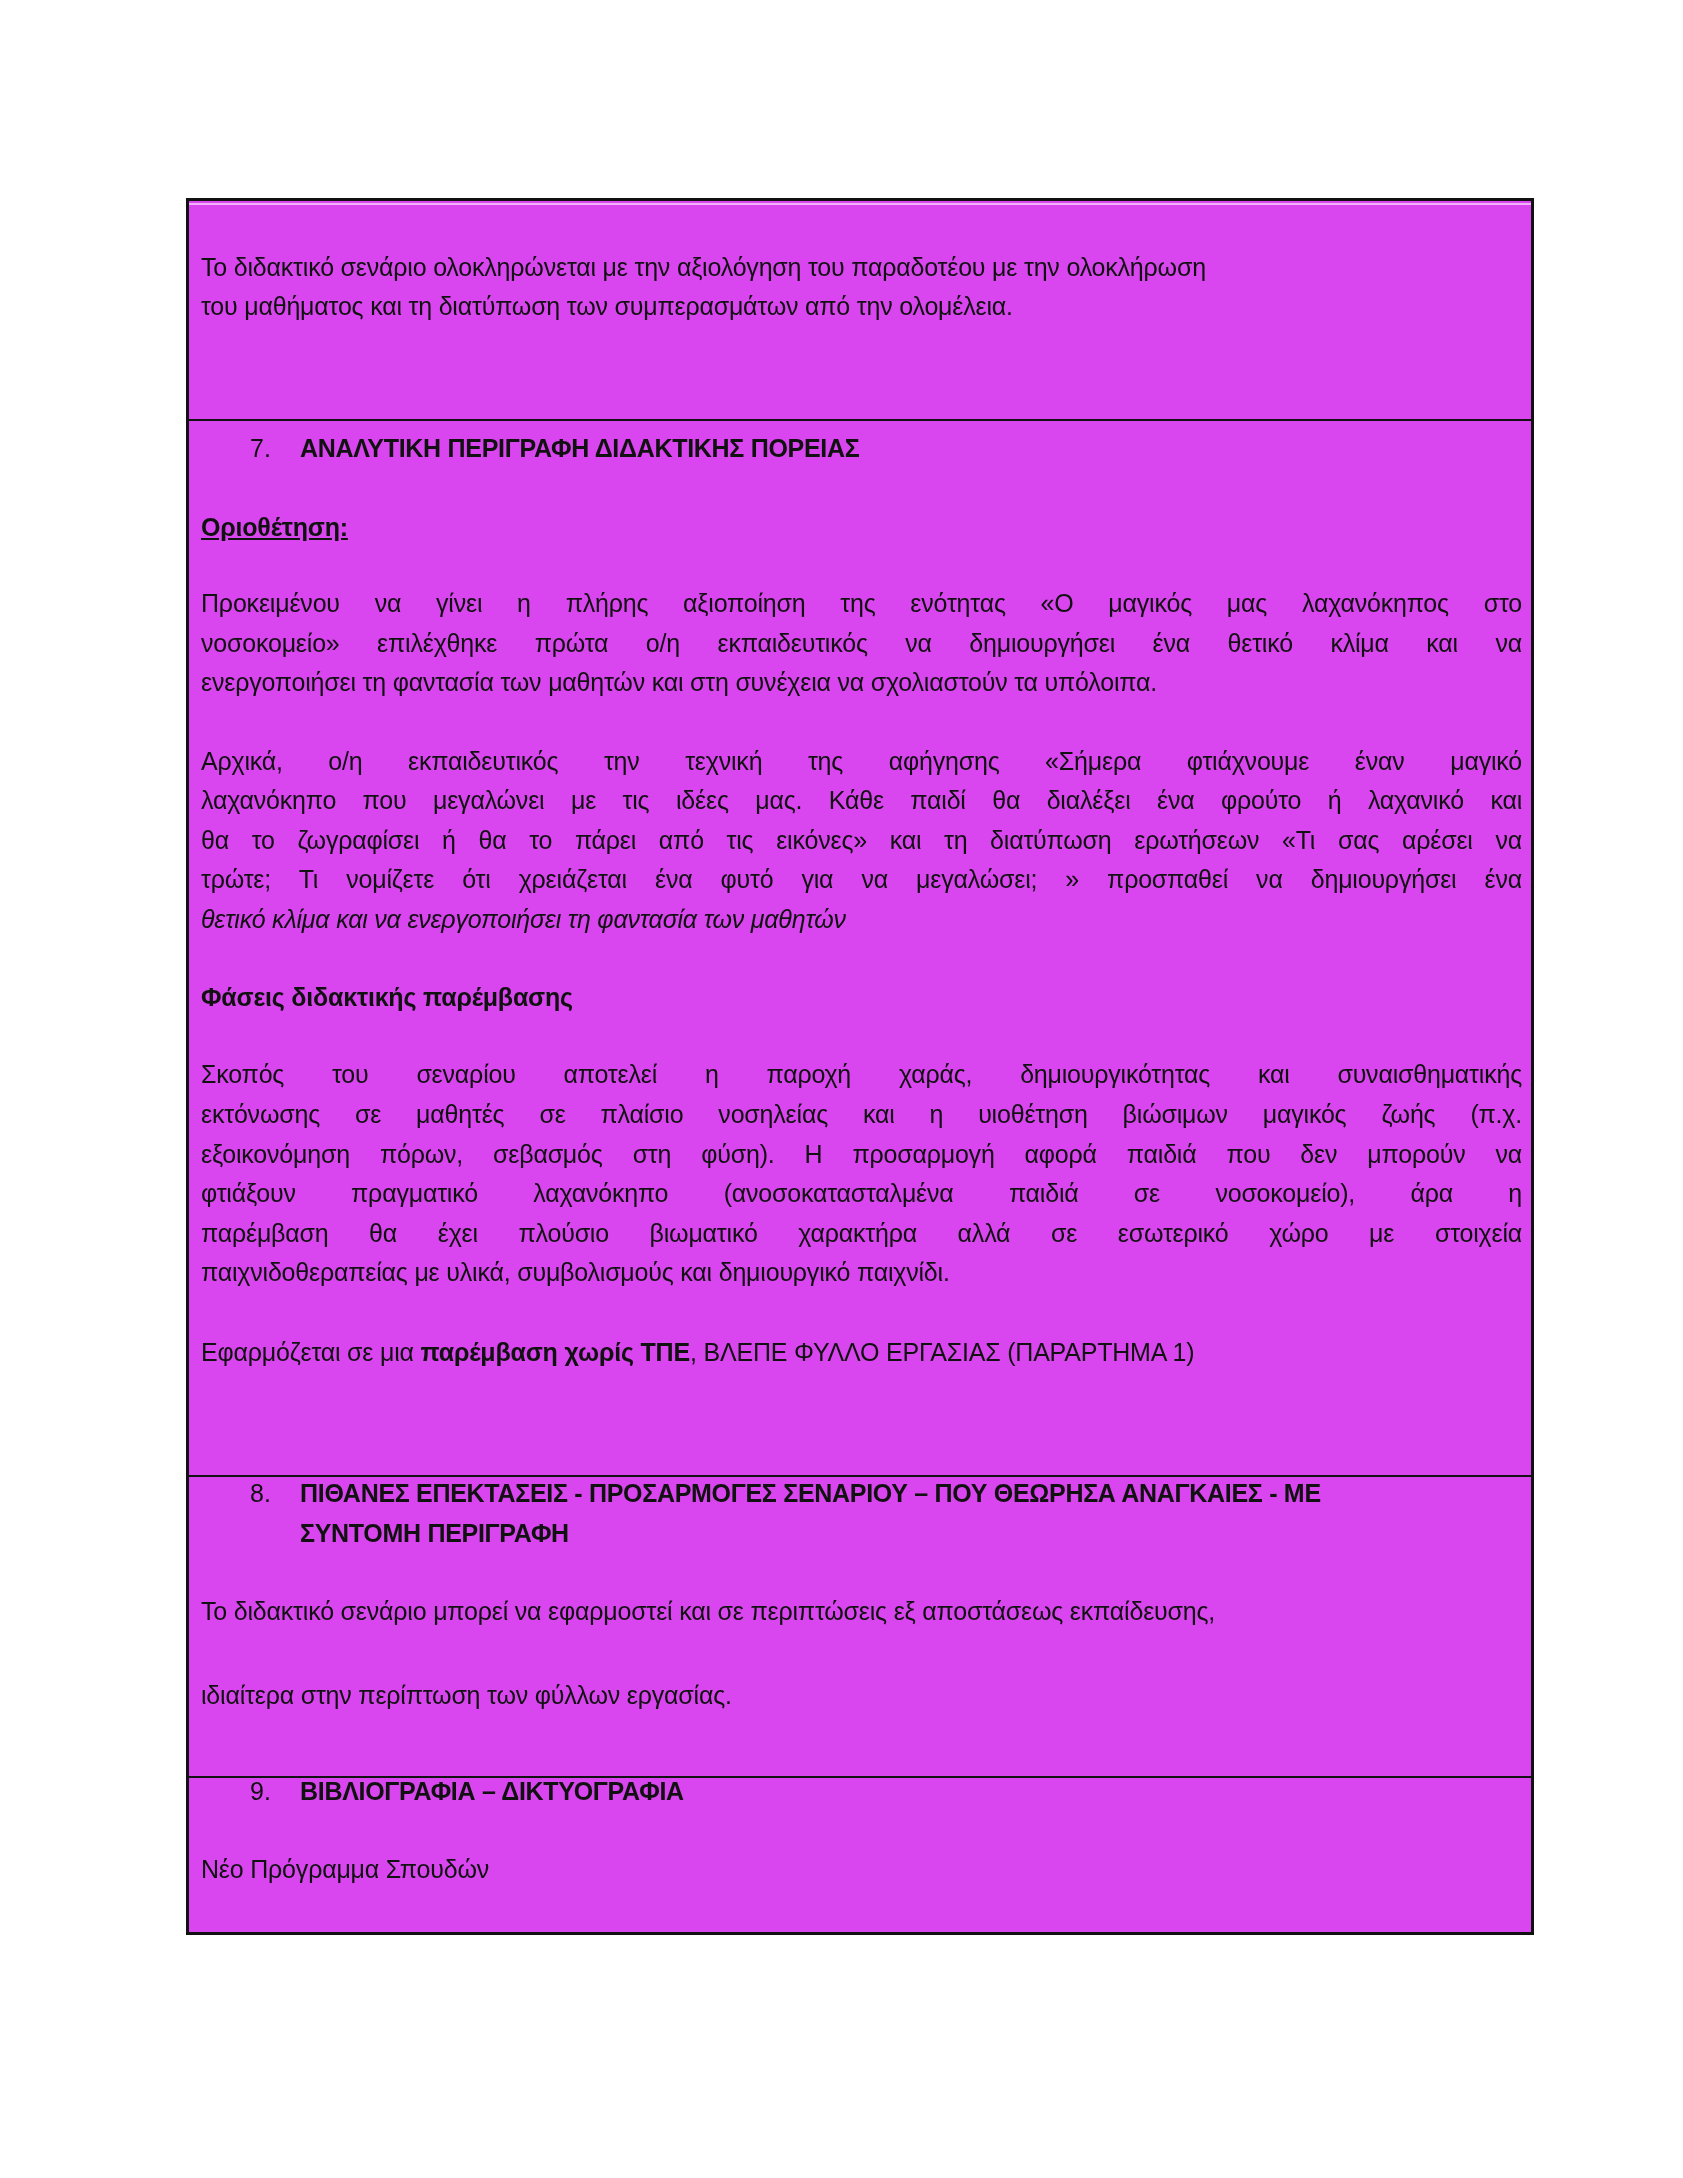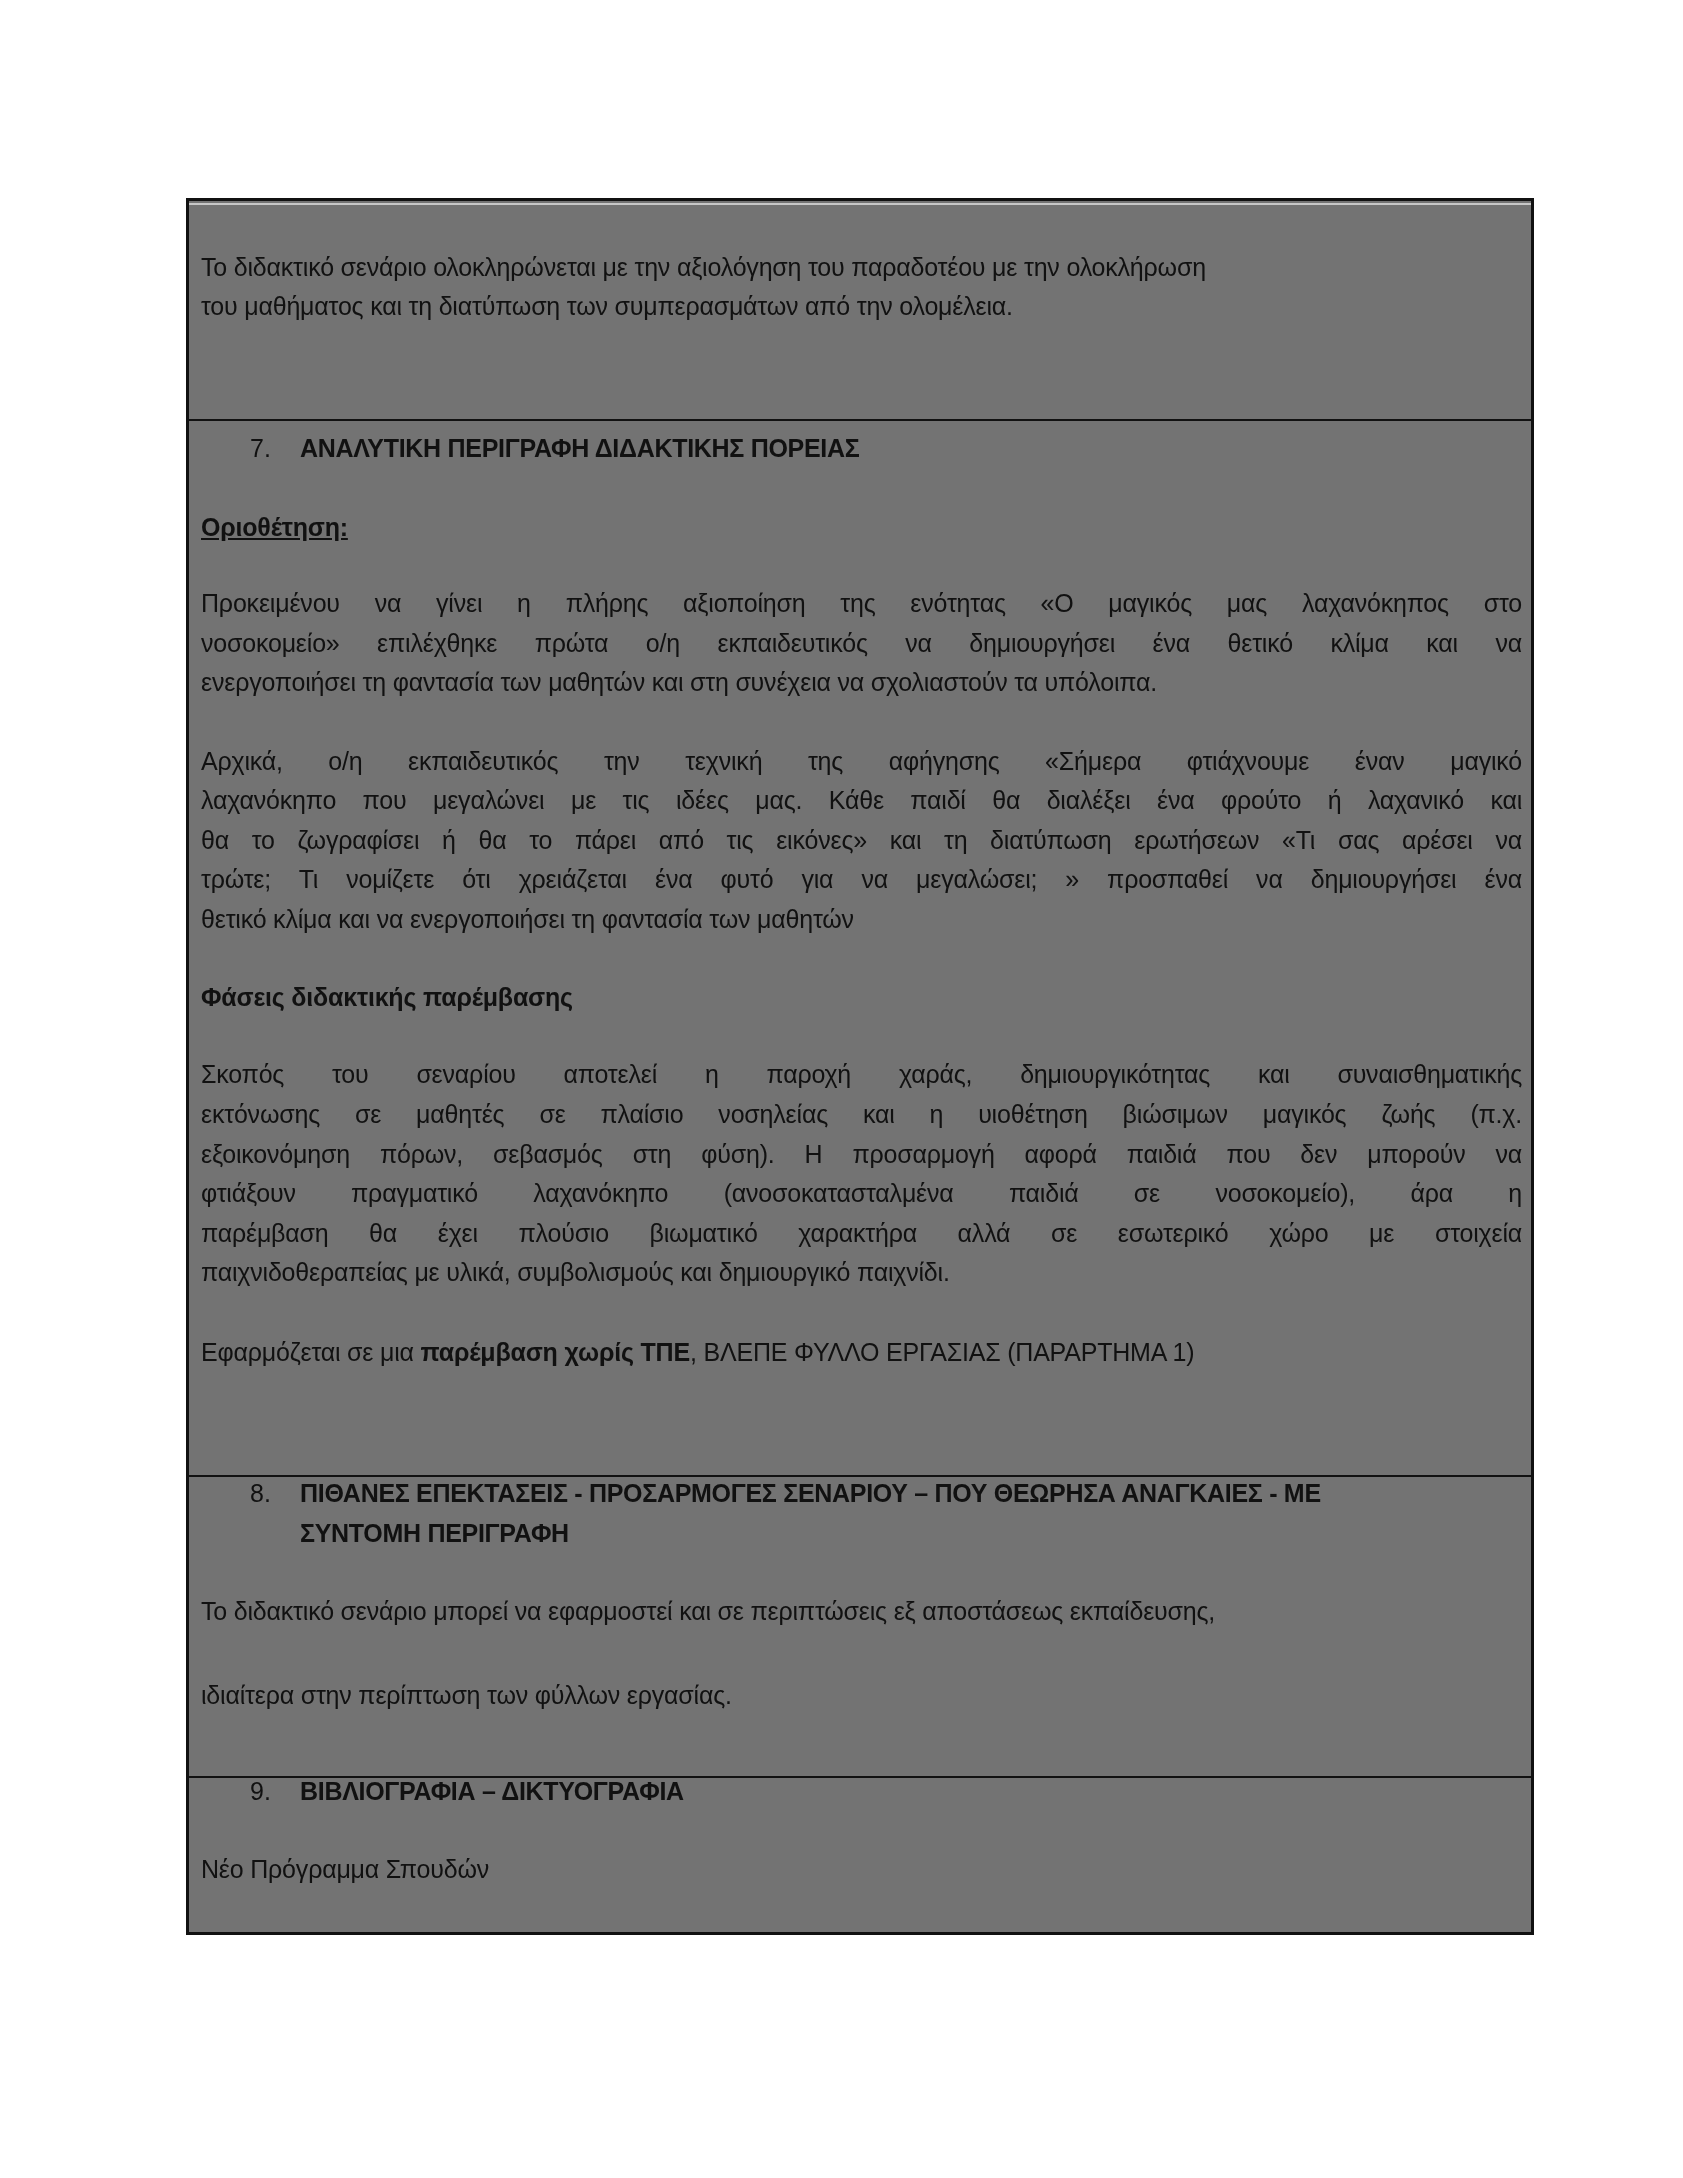--- a/index.html
+++ b/index.html
@@ -1,19 +1,19 @@
 <!DOCTYPE html>
 <html><head>
 <meta charset="utf-8">
 <style>
   html, body { margin: 0; padding: 0; background: #ffffff; }
   body { width: 1683px; height: 2178px; position: relative; overflow: hidden;
          font-family: "Liberation Sans", "DejaVu Sans", sans-serif; color: #111; }
   .table { position: absolute; left: 186px; top: 198px; width: 1348px; height: 1737px;
-           background: #737373; border: 3px solid #111; box-sizing: border-box; }
+           background: #d946ef; border: 3px solid #111; box-sizing: border-box; }
   .table::before { content: ""; position: absolute; left: 0; right: 0; top: 2px; height: 2px; background: #ffffff; opacity: .6; }
   .divider { position: absolute; left: 0; right: 0; height: 2px; background: #111; }
   .line { position: absolute; left: 12px; width: 1321px; height: 40px; line-height: 40px;
           font-size: 25px; white-space: nowrap; letter-spacing: -0.2px; }
   .just { text-align: justify; text-align-last: justify; }
   .bold { font-weight: bold; }
   .num { position: absolute; left: 61px; width: 40px; font-size: 25px; line-height: 40px; height: 40px; }
   .head { position: absolute; left: 111px; width: 1218px; font-size: 25px; font-weight: bold;
           line-height: 40px; height: 40px; white-space: nowrap; letter-spacing: -0.3px; }
   b { font-weight: bold; margin-top: 32px; }
@@ -37,21 +37,21 @@
     <div class="line bold" style="top:306px;text-decoration:underline;">Οριοθέτηση:</div>
 
     <div class="line just" style="top:382px;">Προκειμένου να γίνει η πλήρης αξιοποίηση της ενότητας «Ο μαγικός μας λαχανόκηπος στο</div>
     <div class="line just" style="top:422px;">νοσοκομείο» επιλέχθηκε πρώτα ο/η εκπαιδευτικός να δημιουργήσει ένα θετικό κλίμα και να</div>
     <div class="line" style="top:461px;">ενεργοποιήσει τη φαντασία των μαθητών και στη συνέχεια να σχολιαστούν τα υπόλοιπα.</div>
 
     <div class="line just" style="top:540px;">Αρχικά, ο/η εκπαιδευτικός την τεχνική της αφήγησης «Σήμερα φτιάχνουμε έναν μαγικό</div>
     <div class="line just" style="top:579px;">λαχανόκηπο που μεγαλώνει με τις ιδέες μας. Κάθε παιδί θα διαλέξει ένα φρούτο ή λαχανικό και</div>
     <div class="line just" style="top:619px;">θα το ζωγραφίσει ή θα το πάρει από τις εικόνες» και τη διατύπωση ερωτήσεων «Τι σας αρέσει να</div>
     <div class="line just" style="top:658px;">τρώτε; Τι νομίζετε ότι χρειάζεται ένα φυτό για να μεγαλώσει; » προσπαθεί να δημιουργήσει ένα</div>
-    <div class="line" style="top:698px;">θετικό κλίμα και να ενεργοποιήσει τη φαντασία των μαθητών</div>
+    <div class="line" style="top:698px;font-style:italic;">θετικό κλίμα και να ενεργοποιήσει τη φαντασία των μαθητών</div>
 
     <div class="line bold" style="top:776px;">Φάσεις διδακτικής παρέμβασης</div>
 
     <div class="line just" style="top:853px;">Σκοπός του σεναρίου αποτελεί η παροχή χαράς, δημιουργικότητας και συναισθηματικής</div>
     <div class="line just" style="top:893px;">εκτόνωσης σε μαθητές σε πλαίσιο νοσηλείας και η υιοθέτηση βιώσιμων μαγικός ζωής (π.χ.</div>
     <div class="line just" style="top:933px;">εξοικονόμηση πόρων, σεβασμός στη φύση). Η προσαρμογή αφορά παιδιά που δεν μπορούν να</div>
     <div class="line just" style="top:972px;">φτιάξουν πραγματικό λαχανόκηπο (ανοσοκατασταλμένα παιδιά σε νοσοκομείο), άρα η</div>
     <div class="line just" style="top:1012px;">παρέμβαση θα έχει πλούσιο βιωματικό χαρακτήρα αλλά σε εσωτερικό χώρο με στοιχεία</div>
     <div class="line" style="top:1051px;">παιχνιδοθεραπείας με υλικά, συμβολισμούς και δημιουργικό παιχνίδι.</div>
 

